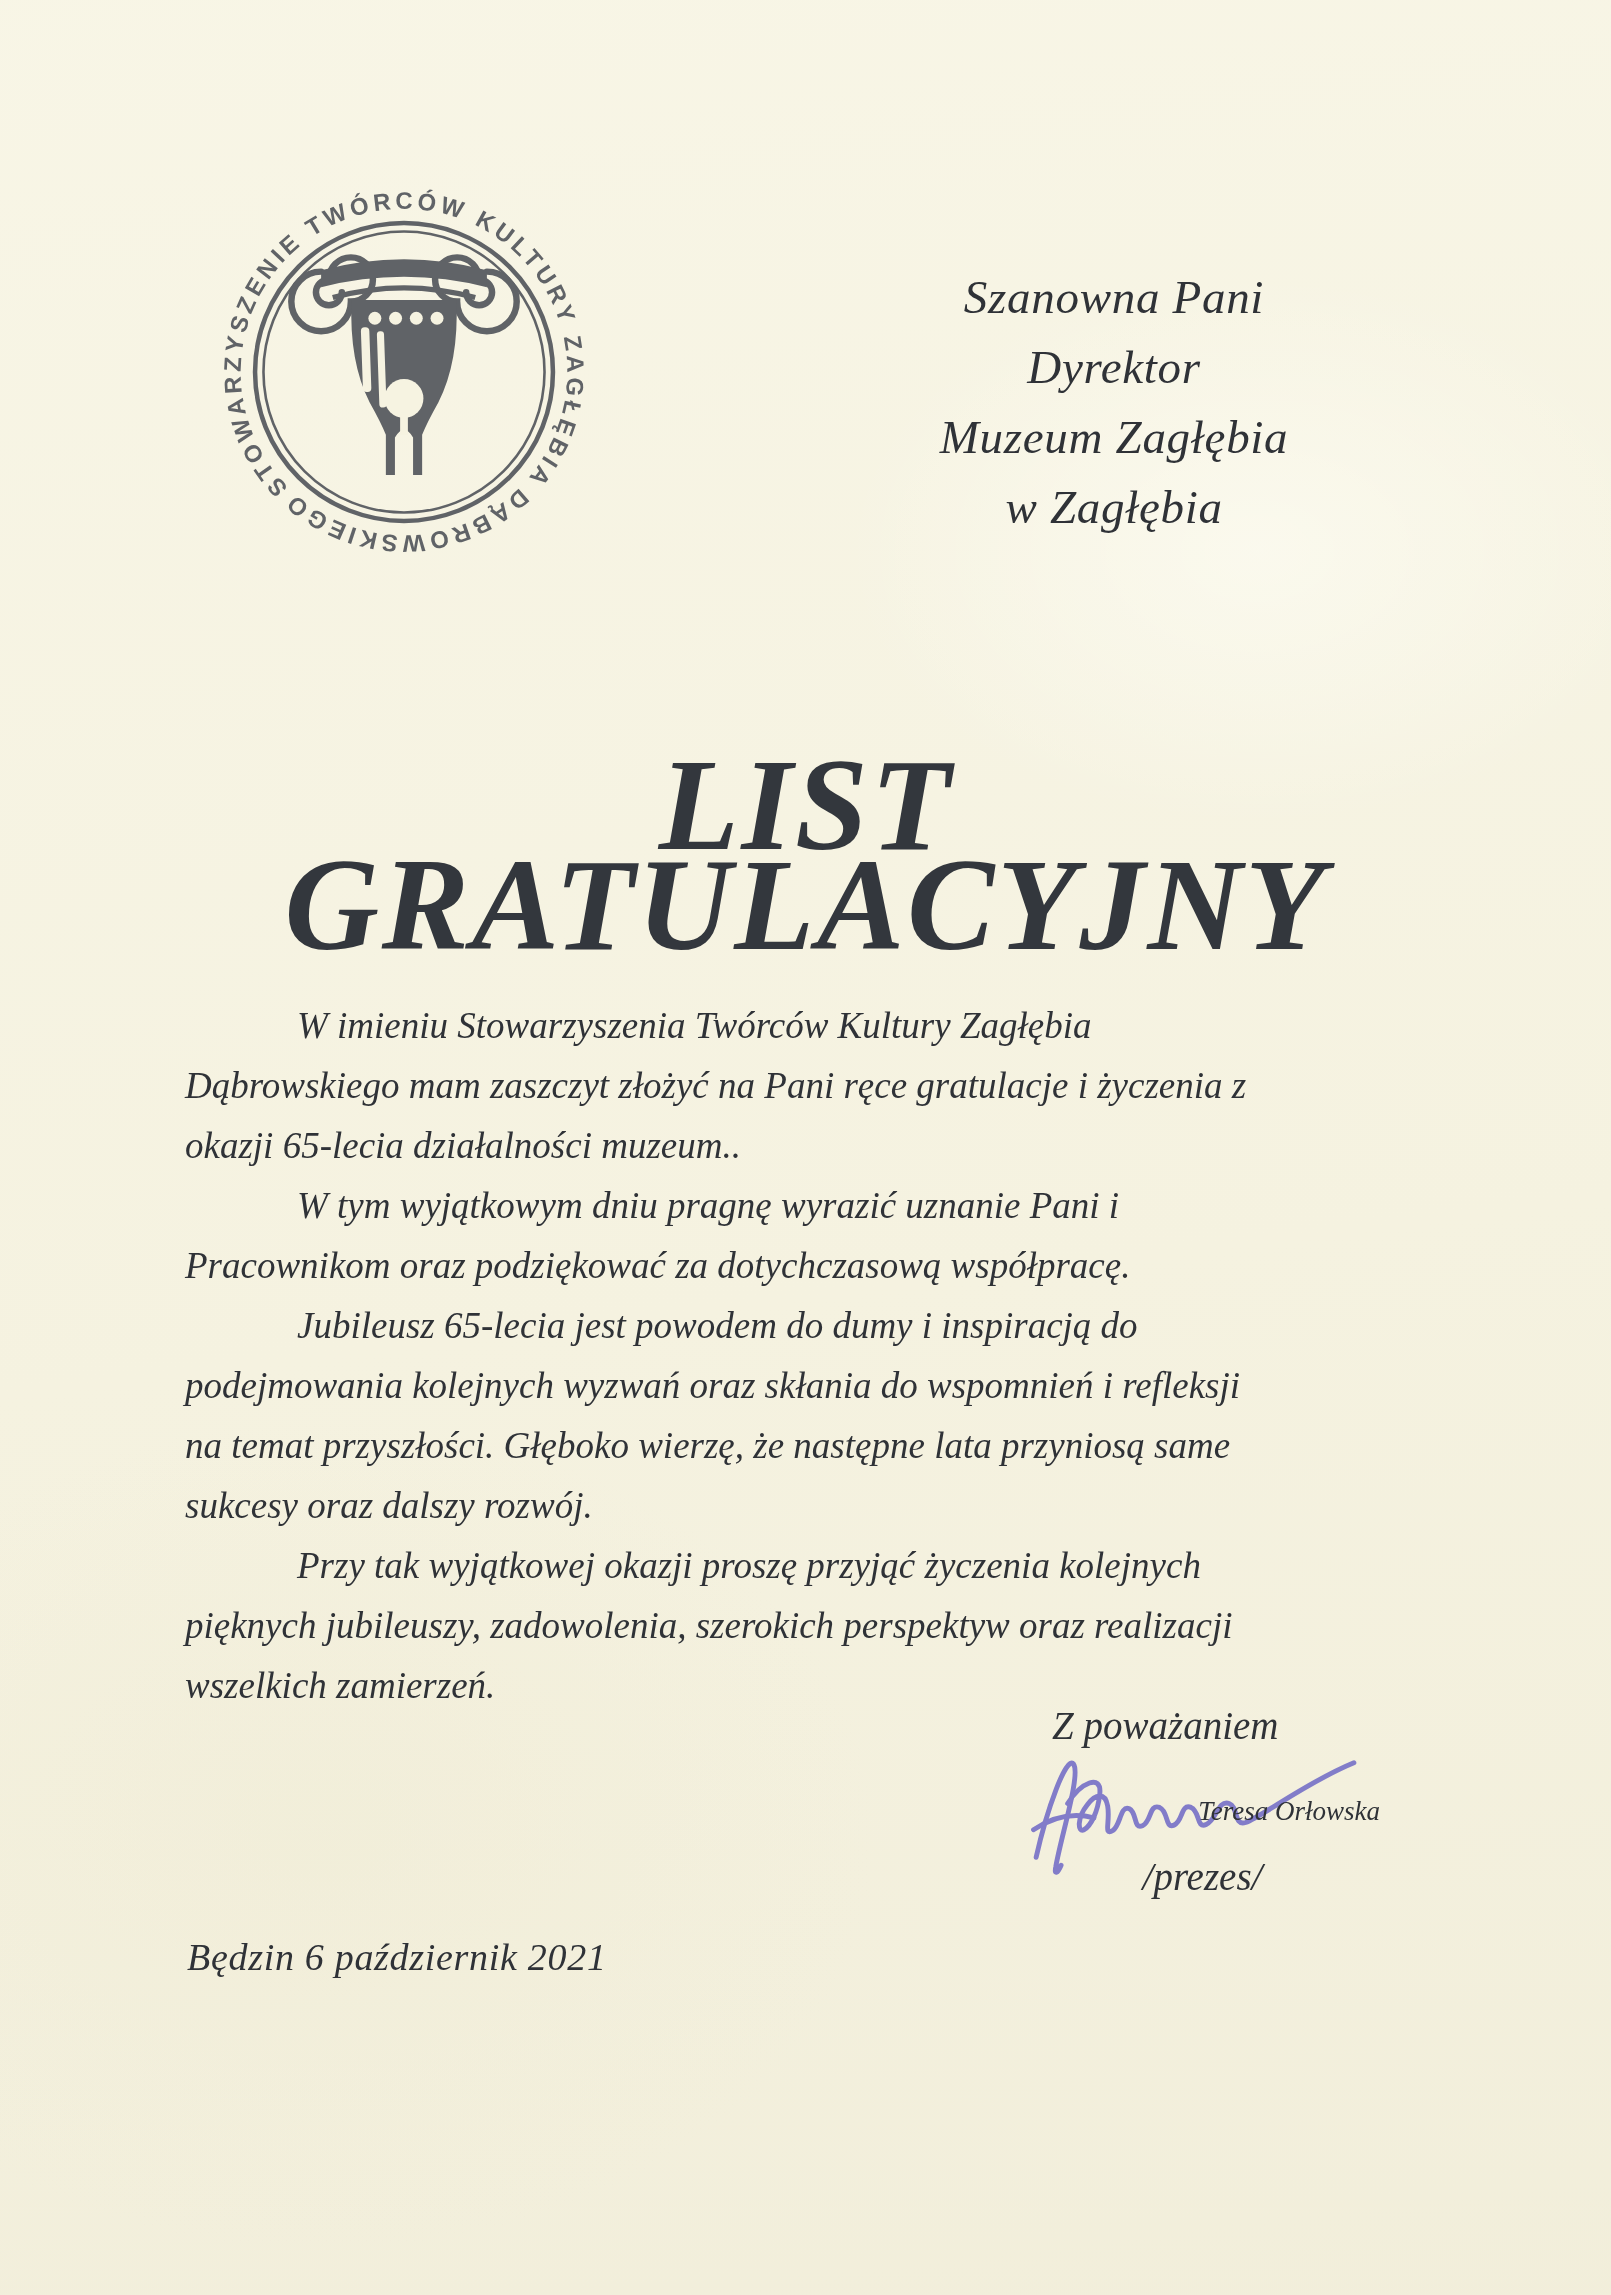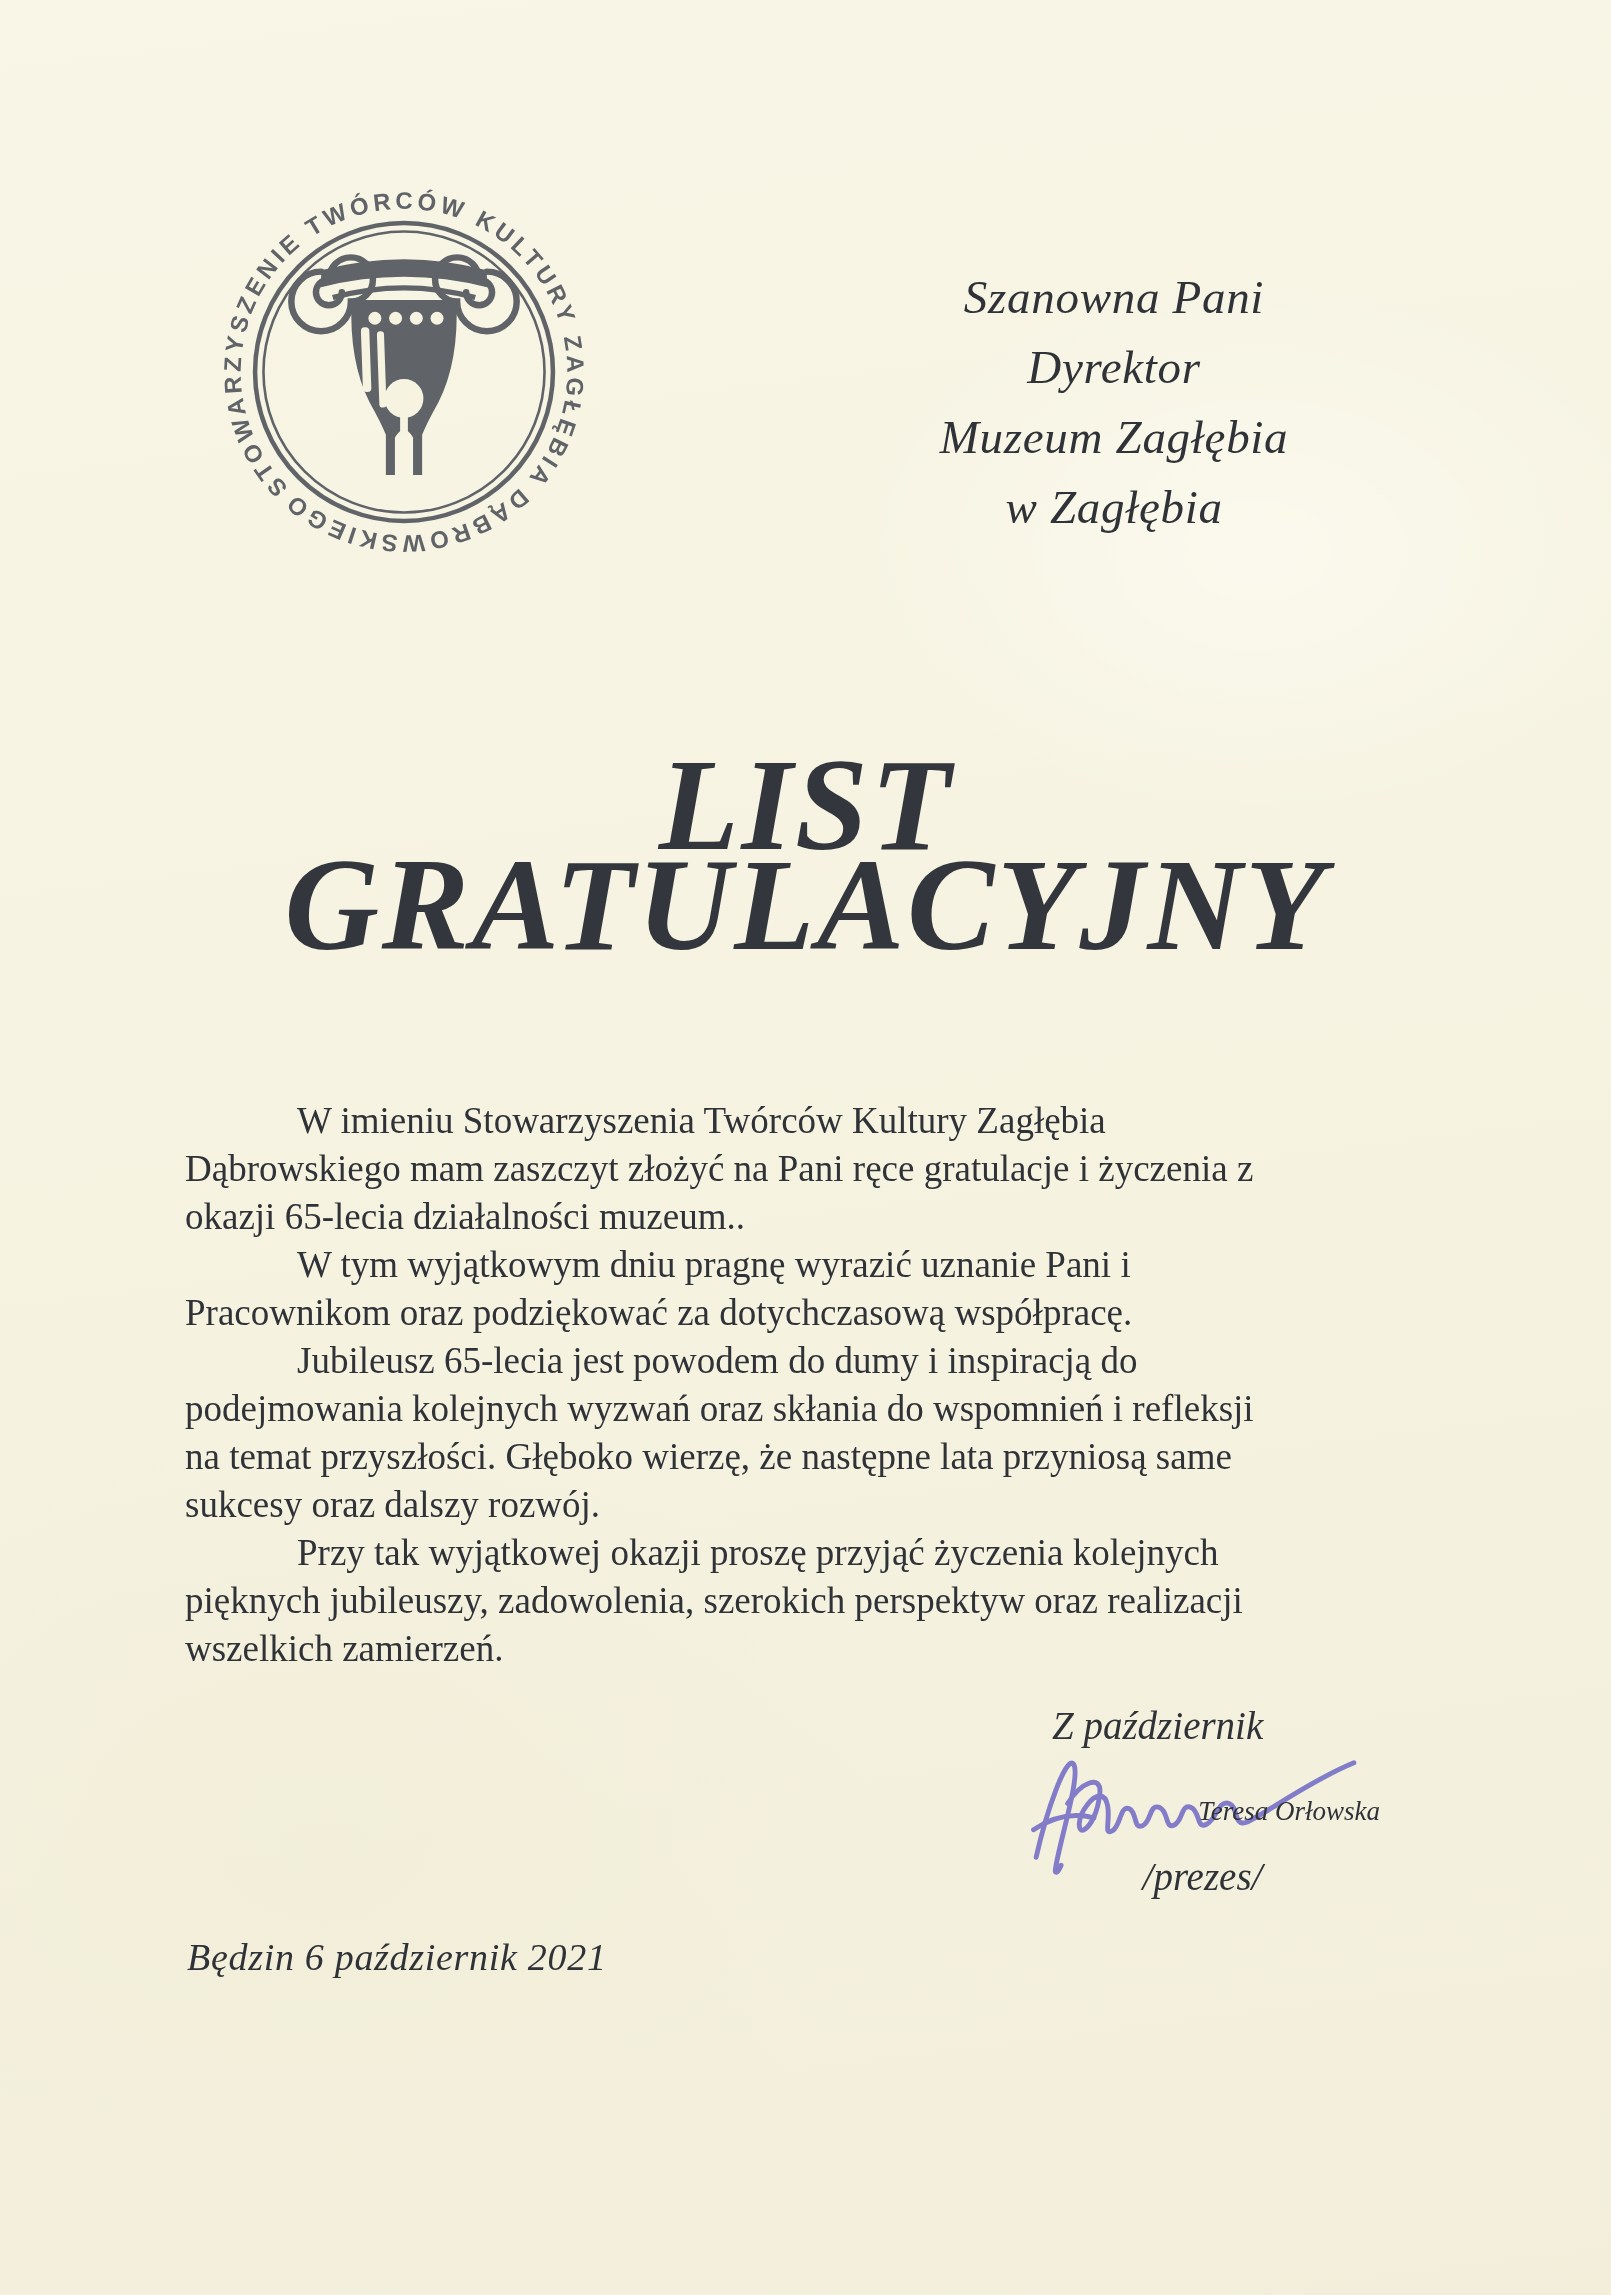--- a/index.html
+++ b/index.html
@@ -58,24 +58,25 @@
   .title .line {
     font-size: 131px;
     line-height: 100px;
     letter-spacing: 2.6px;
   }
 
   
   .body-text {
     position: absolute;
     left: 185px;
-    top: 1097px;
+    top: 996px;
     width: 1313px;
+    font-style: italic;
     font-size: 37px;
-    line-height: 48px;
+    line-height: 60px;
   }
   .body-text p {
     margin: 0;
     white-space: pre-line;
     text-indent: 112px;
   }
 
   
   .valediction {
     position: absolute;
@@ -183,21 +184,21 @@
 Pracownikom oraz podziękować za dotychczasową współpracę.</p>
     <p>Jubileusz 65-lecia jest powodem do dumy i inspiracją do
 podejmowania kolejnych wyzwań oraz skłania do wspomnień i refleksji
 na temat przyszłości. Głęboko wierzę, że następne lata przyniosą same
 sukcesy oraz dalszy rozwój.</p>
     <p>Przy tak wyjątkowej okazji proszę przyjąć życzenia kolejnych
 pięknych jubileuszy, zadowolenia, szerokich perspektyw oraz realizacji
 wszelkich zamierzeń.</p>
   </div>
 
-  <div class="valediction">Z październik</div>
+  <div class="valediction">Z poważaniem</div>
 
   <svg class="signature-svg" viewBox="0 0 575 230" aria-hidden="true">
     <g fill="none" stroke="#7670c7" stroke-width="7.5" stroke-linecap="round" stroke-linejoin="round" opacity="0.9">
       <path d="M44,200 C60,128 90,44 101,58 C112,74 82,168 74,214 C71,228 77,224 82,212"></path>
       <path d="M40,158 C70,138 102,132 132,140"></path>
       <path d="M92,118 C112,86 144,72 141,103 C138,132 127,152 117,158 C107,163 106,140 122,120
                C134,104 149,100 153,122 C157,147 146,168 161,159 C173,151 172,120 186,126
                C198,132 192,158 206,152 C220,146 216,118 232,124 C246,130 240,157 254,151
                C268,145 264,118 280,124 C294,130 288,157 303,150 C319,143 321,112 338,118
                C352,123 345,153 363,147 C390,137 455,86 528,56"></path>

